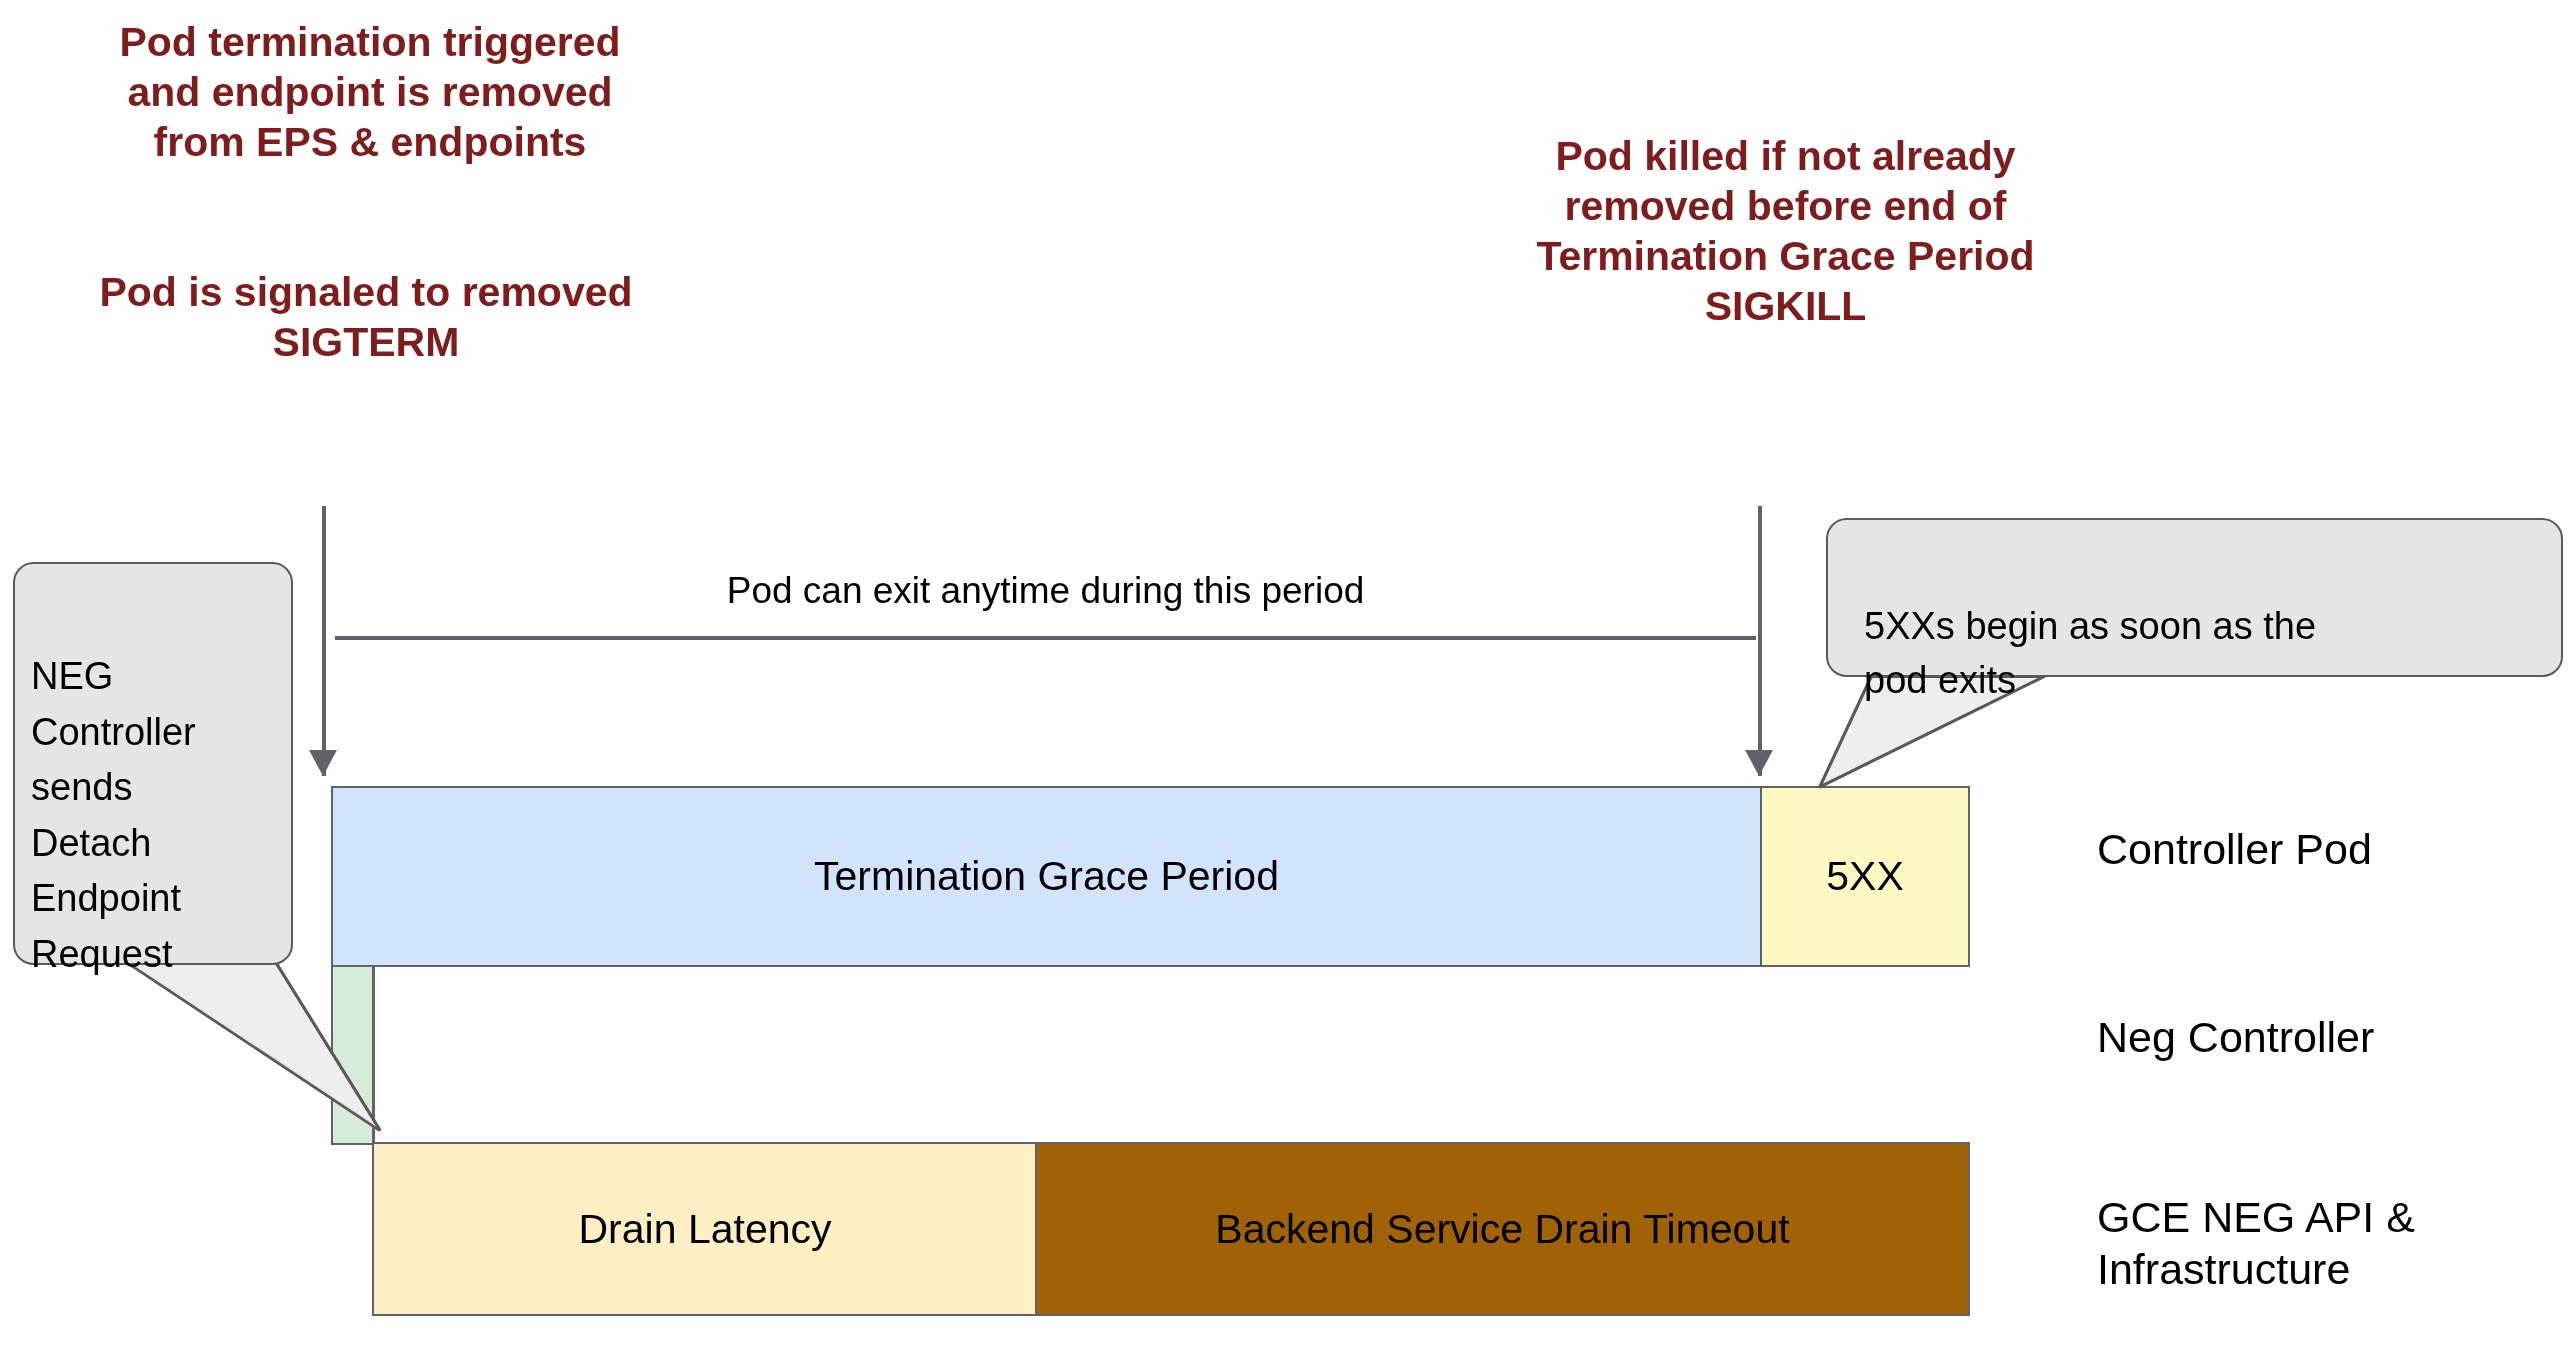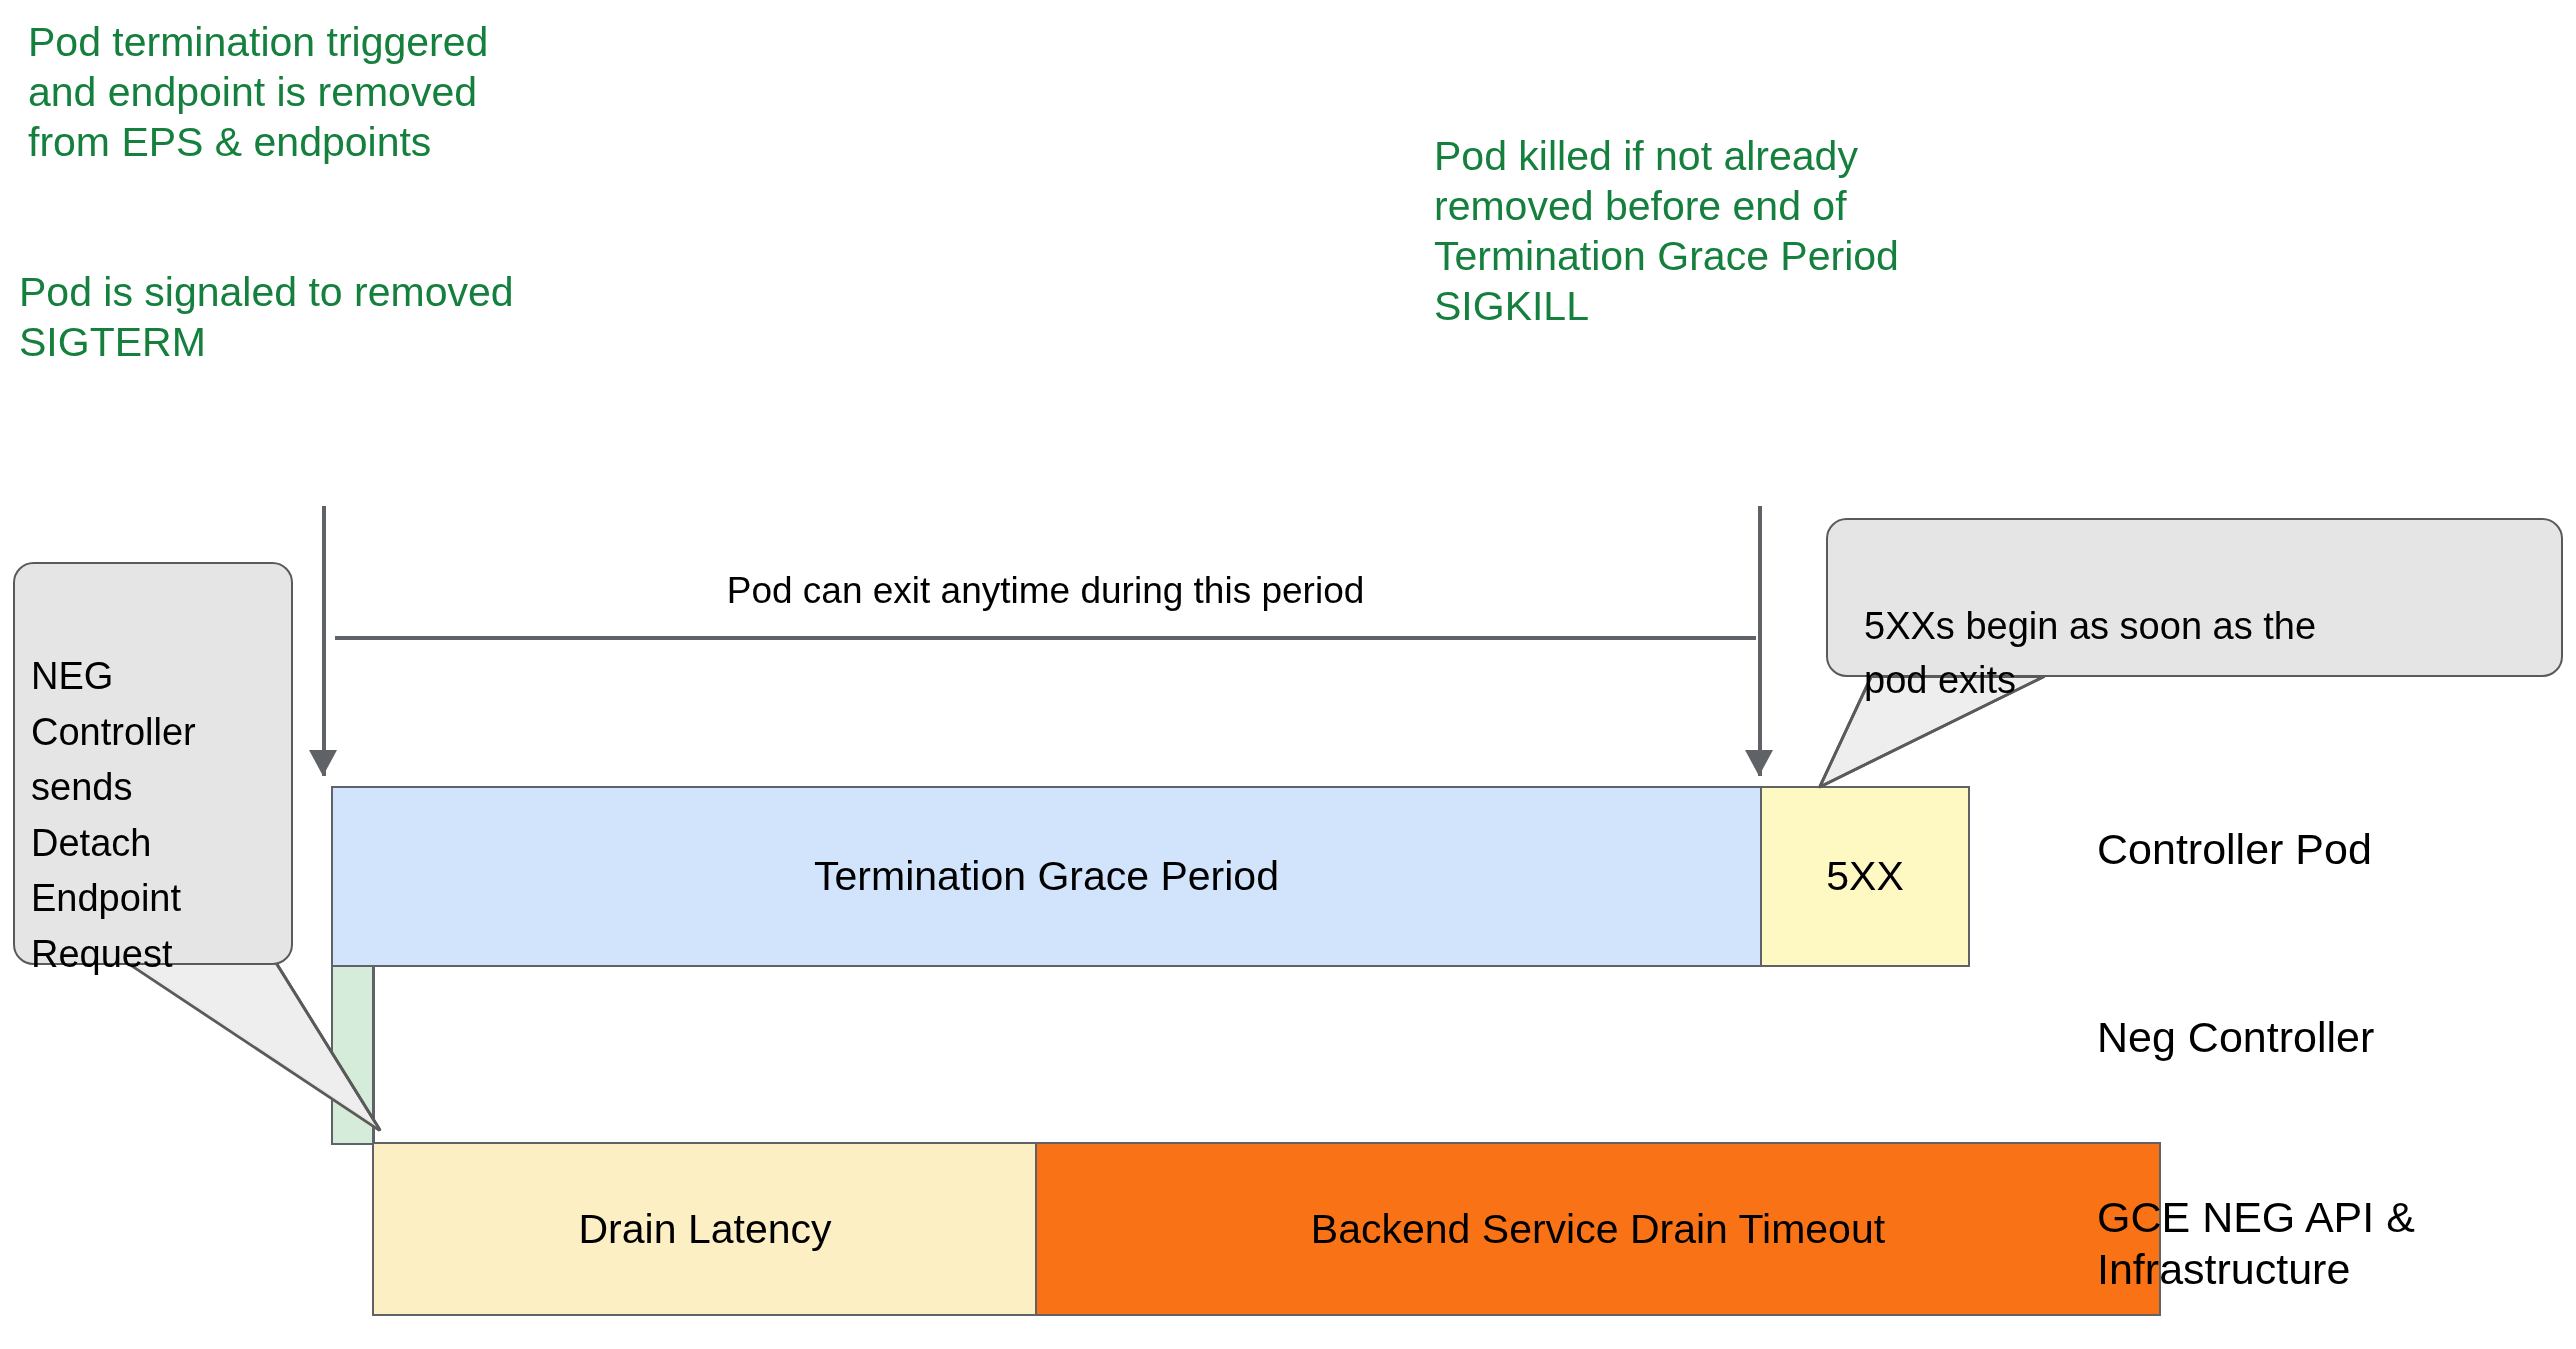--- a/index.html
+++ b/index.html
@@ -15,24 +15,24 @@
     font-family: "Liberation Sans", sans-serif;
     color: #000000;
     -webkit-font-smoothing: antialiased;
   }
   .abs { position: absolute; }
 
   
   .note {
     font-size: 41px;
     line-height: 1.22;
-    color: #15803d;
-    text-align: left;
+    color: #7f1d1d;
+    text-align: center;
     white-space: pre-line;
-    font-weight: 400;
+    font-weight: 700;
   }
   #note-top-left {
     left: 28px;
     top: 17px;
     width: 684px;
   }
   #note-top-left-2 {
     left: 19px;
     top: 267px;
     width: 694px;
@@ -142,23 +142,23 @@
   #bar-drain-latency {
     left: 372px;
     top: 1142px;
     width: 666px;
     height: 174px;
     background: #fcefc4;
   }
   #bar-bs-drain {
     left: 1035px;
     top: 1142px;
-    width: 1126px;
+    width: 935px;
     height: 174px;
-    background: #f97316;
+    background: #a16207;
     justify-content: center;
   }
 
   
   .row-label {
     font-size: 43px;
     line-height: 1.22;
     color: #000;
     white-space: pre-line;
   }

